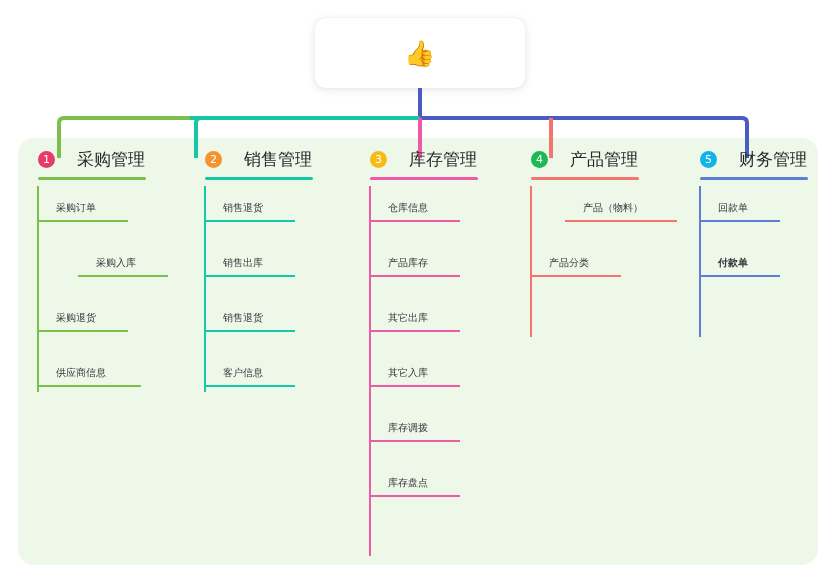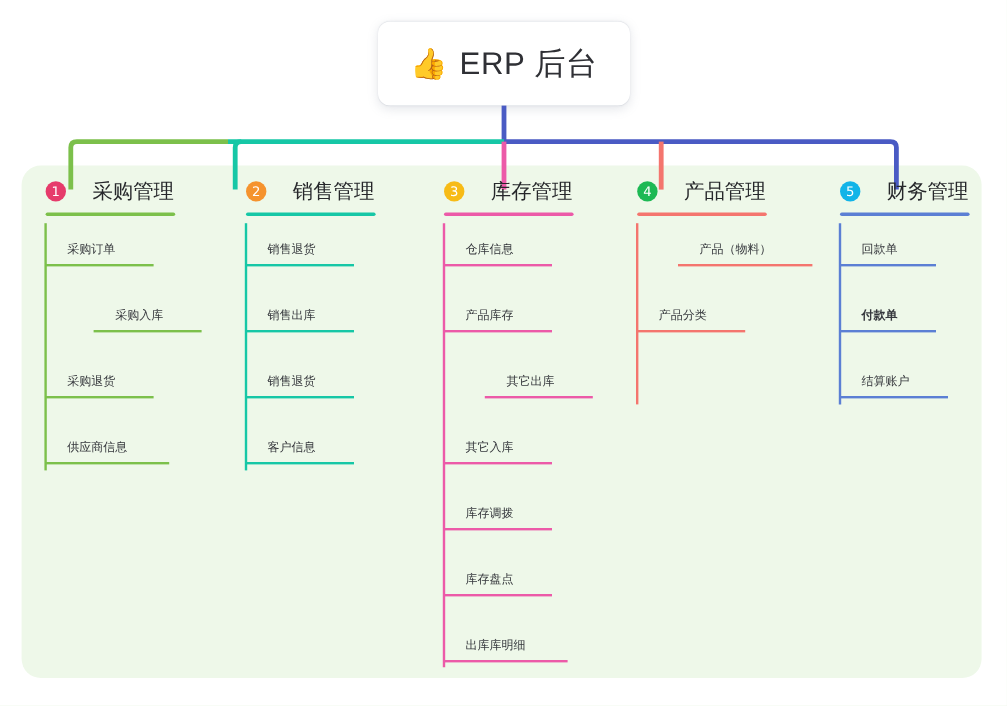--- a/index.html
+++ b/index.html
@@ -55,21 +55,20 @@
 </head>
 <body>
 
 <div id="stage">
 
   <div class="panel"></div>
 
   <div class="root-card">
     <div class="root-inner">
       <span class="root-emoji">👍</span>
-      <span class="root-title">ERP 后台</span>
     </div>
   </div>
 
   <svg class="wires" viewBox="0 0 839 588" xmlns="http://www.w3.org/2000/svg">
 
     <path d="M420,88 L420,118" stroke="#4a5bc4" stroke-width="4" fill="none"></path>
 
     <path d="M59,158 L59,123 Q59,118 64,118 L190,118" stroke="#7cc04b" stroke-width="4" fill="none" stroke-linecap="butt"></path>
 
     <path d="M190,118 L420,118" stroke="#16c7a6" stroke-width="4" fill="none"></path>
@@ -146,39 +145,35 @@
     <div class="head-rule" style="background:#ec5aa8;width:108px;"></div>
 
     <div class="leaf" style="left:0px;top:55px;">
       <div class="leaf-label">仓库信息</div>
       <div class="leaf-rule" style="background:#ec5aa8;width:90px;"></div>
     </div>
     <div class="leaf" style="left:0px;top:110px;">
       <div class="leaf-label">产品库存</div>
       <div class="leaf-rule" style="background:#ec5aa8;width:90px;"></div>
     </div>
-    <div class="leaf" style="left:16px;top:165px;padding-left:18px;">
+    <div class="leaf" style="left:0px;top:165px;">
       <div class="leaf-label">其它出库</div>
       <div class="leaf-rule" style="background:#ec5aa8;width:90px;"></div>
     </div>
     <div class="leaf" style="left:0px;top:220px;">
       <div class="leaf-label">其它入库</div>
       <div class="leaf-rule" style="background:#ec5aa8;width:90px;"></div>
     </div>
     <div class="leaf" style="left:0px;top:275px;">
       <div class="leaf-label">库存调拨</div>
       <div class="leaf-rule" style="background:#ec5aa8;width:90px;"></div>
     </div>
     <div class="leaf" style="left:0px;top:330px;">
       <div class="leaf-label">库存盘点</div>
       <div class="leaf-rule" style="background:#ec5aa8;width:90px;"></div>
-    </div>
-    <div class="leaf" style="left:0px;top:385px;">
-      <div class="leaf-label">出库库明细</div>
-      <div class="leaf-rule" style="background:#ec5aa8;width:103px;"></div>
     </div>
   </div>
 
   <div class="col" style="left:531px;">
     <div class="col-head">
       <span class="badge" style="background:#1db954">4</span>
       <span class="col-title">产品管理</span>
     </div>
     <div class="head-rule" style="background:#f4756e;width:108px;"></div>
 
@@ -200,19 +195,15 @@
     <div class="head-rule" style="background:#5b7fd4;width:108px;"></div>
 
     <div class="leaf" style="left:0px;top:55px;">
       <div class="leaf-label">回款单</div>
       <div class="leaf-rule" style="background:#5b7fd4;width:80px;"></div>
     </div>
     <div class="leaf" style="left:0px;top:110px;font-weight:bold;">
       <div class="leaf-label">付款单</div>
       <div class="leaf-rule" style="background:#5b7fd4;width:80px;"></div>
     </div>
-    <div class="leaf" style="left:0px;top:165px;">
-      <div class="leaf-label">结算账户</div>
-      <div class="leaf-rule" style="background:#5b7fd4;width:90px;"></div>
-    </div>
   </div>
 
 </div>
 
 </body></html>

